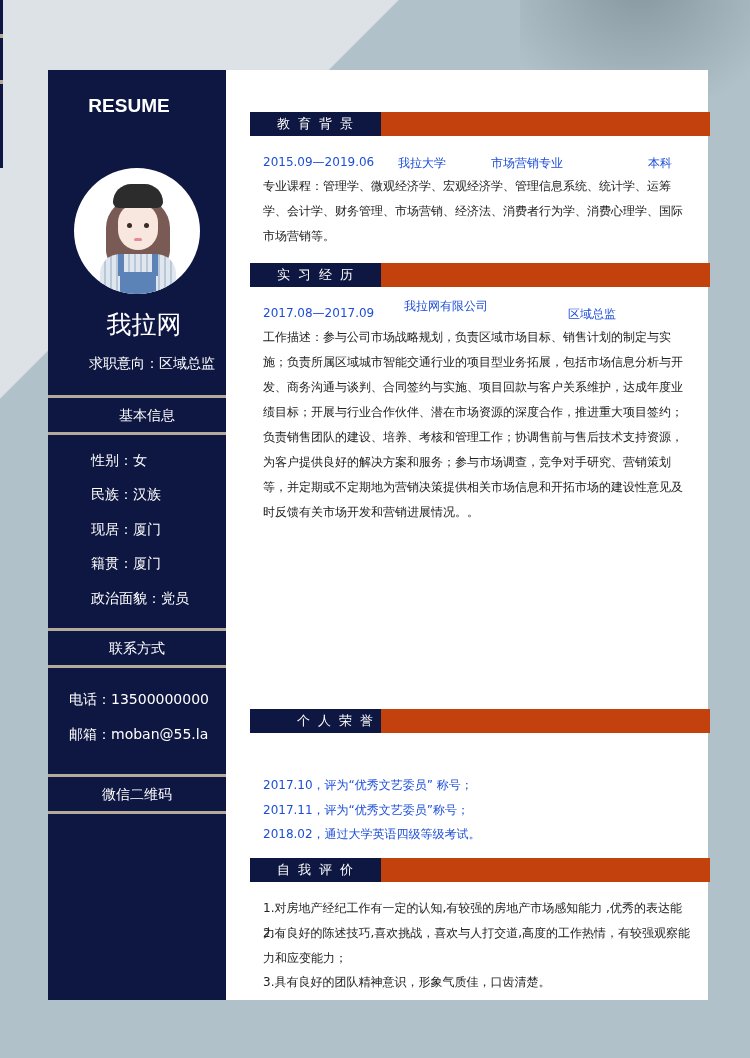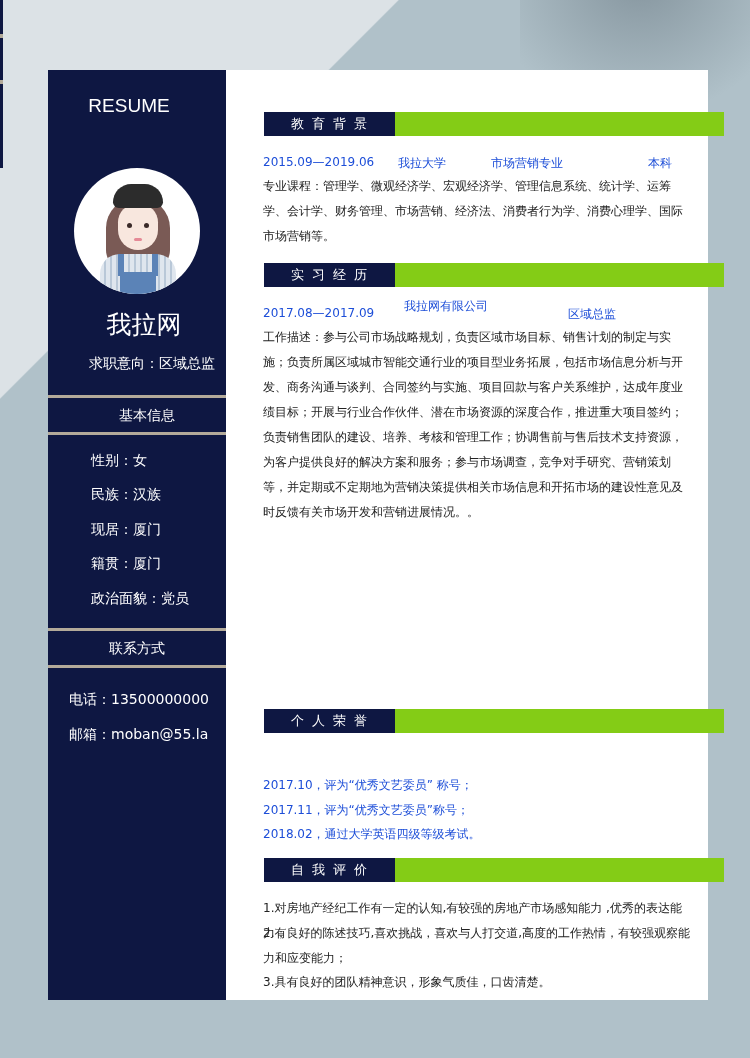--- a/index.html
+++ b/index.html
@@ -25,21 +25,21 @@
   .page {
     position:absolute; left:48px; top:70px; width:660px; height:930px;
     background:#ffffff;
   }
   .sidebar {
     position:absolute; left:0; top:0; width:178px; height:930px;
     background:#0e1742; color:#ffffff;
   }
   .resume-title {
     position:absolute; left:0; top:25px; width:162px; text-align:center;
-    font-family:"Liberation Sans", sans-serif; font-weight:normal;
+    font-family:"Liberation Sans", sans-serif; font-weight:bold;
     font-size:19px; letter-spacing:0px; color:#ffffff;
   }
   .avatar {
     position:absolute; left:26px; top:98px; width:126px; height:126px;
     border-radius:50%; background:#ffffff; overflow:hidden;
   }
   .avatar .hat { position:absolute; left:39px; top:16px; width:50px; height:24px; background:#2c2c2c; border-radius:25px 25px 8px 8px; }
   .avatar .hair { position:absolute; left:32px; top:30px; width:64px; height:72px; background:#7a5a55; border-radius:30px 30px 20px 20px; }
   .avatar .face { position:absolute; left:44px; top:36px; width:40px; height:46px; background:#f8e7de; border-radius:20px 20px 22px 22px; }
   .avatar .eye1, .avatar .eye2 { position:absolute; top:55px; width:5px; height:5px; background:#3a2a28; border-radius:50%; }
@@ -65,21 +65,21 @@
   }
   .info-item {
     position:absolute; left:43px; font-size:14px; color:#ffffff; white-space:nowrap;
   }
   .contact-item {
     position:absolute; left:21px; font-size:14px; color:#ffffff; white-space:nowrap;
   }
 
   .main { position:absolute; left:178px; top:0; width:482px; height:930px; }
   .sec-head {
-    position:absolute; left:38px; width:460px; height:24px; background:#84cc16;
+    position:absolute; left:24px; width:460px; height:24px; background:#c2410c;
   }
   .sec-head .label {
     position:absolute; left:0; top:0; width:131px; height:24px;
     background:#0e1742; color:#ffffff; font-size:13px;
     letter-spacing:8px; line-height:24px; padding-left:27px;
   }
   .row {
     position:absolute; font-size:12px; color:#1d4ed8; white-space:nowrap;
   }
   .para {
@@ -125,20 +125,23 @@
     <div class="info-item" style="top:451px;">现居：厦门</div>
     <div class="info-item" style="top:485px;">籍贯：厦门</div>
     <div class="info-item" style="top:520px;">政治面貌：党员</div>
 
     <div class="side-head" style="top:558px;">
       <span>联系方式</span>
     </div>
     <div class="contact-item" style="top:621px;">电话：13500000000</div>
     <div class="contact-item" style="top:656px;">邮箱：moban@55.la</div>
 
+    <div class="side-head" style="top:704px;">
+      <span>微信二维码</span>
+    </div>
   </div>
 
   <div class="main">
 
     <div class="sec-head" style="top:42px;">
       <div class="label">教育背景</div>
     </div>
     <div class="row" style="left:37px; top:85px;">2015.09—2019.06</div>
     <div class="row" style="left:172px; top:85px;">我拉大学</div>
     <div class="row" style="left:265px; top:85px;">市场营销专业</div>
@@ -146,21 +149,21 @@
     <div class="para" style="top:104px;">专业课程：管理学、微观经济学、宏观经济学、管理信息系统、统计学、运筹学、会计学、财务管理、市场营销、经济法、消费者行为学、消费心理学、国际市场营销等。</div>
 
     <div class="sec-head" style="top:193px;">
       <div class="label">实习经历</div>
     </div>
     <div class="row" style="left:37px; top:236px;">2017.08—2017.09</div>
     <div class="row" style="left:178px; top:228px;">我拉网有限公司</div>
     <div class="row" style="left:342px; top:236px;">区域总监</div>
     <div class="para" style="top:255px;">工作描述：参与公司市场战略规划，负责区域市场目标、销售计划的制定与实施；负责所属区域城市智能交通行业的项目型业务拓展，包括市场信息分析与开发、商务沟通与谈判、合同签约与实施、项目回款与客户关系维护，达成年度业绩目标；开展与行业合作伙伴、潜在市场资源的深度合作，推进重大项目签约；负责销售团队的建设、培养、考核和管理工作；协调售前与售后技术支持资源，为客户提供良好的解决方案和服务；参与市场调查，竞争对手研究、营销策划等，并定期或不定期地为营销决策提供相关市场信息和开拓市场的建设性意见及时反馈有关市场开发和营销进展情况。。</div>
 
-    <div class="sec-head" style="top:639px;">
+    <div class="sec-head" style="top:639px;text-align:right;">
       <div class="label">个人荣誉</div>
     </div>
     <div class="row" style="left:37px; top:707px;">2017.10，评为“优秀文艺委员”  称号；</div>
     <div class="row" style="left:37px; top:732px;">2017.11，评为“优秀文艺委员”称号；</div>
     <div class="row" style="left:37px; top:756px;">2018.02，通过大学英语四级等级考试。</div>
 
     <div class="sec-head" style="top:788px;">
       <div class="label">自我评价</div>
     </div>
     <div class="para" style="top:826px;">1.对房地产经纪工作有一定的认知,有较强的房地产市场感知能力 ,优秀的表达能力；</div>

